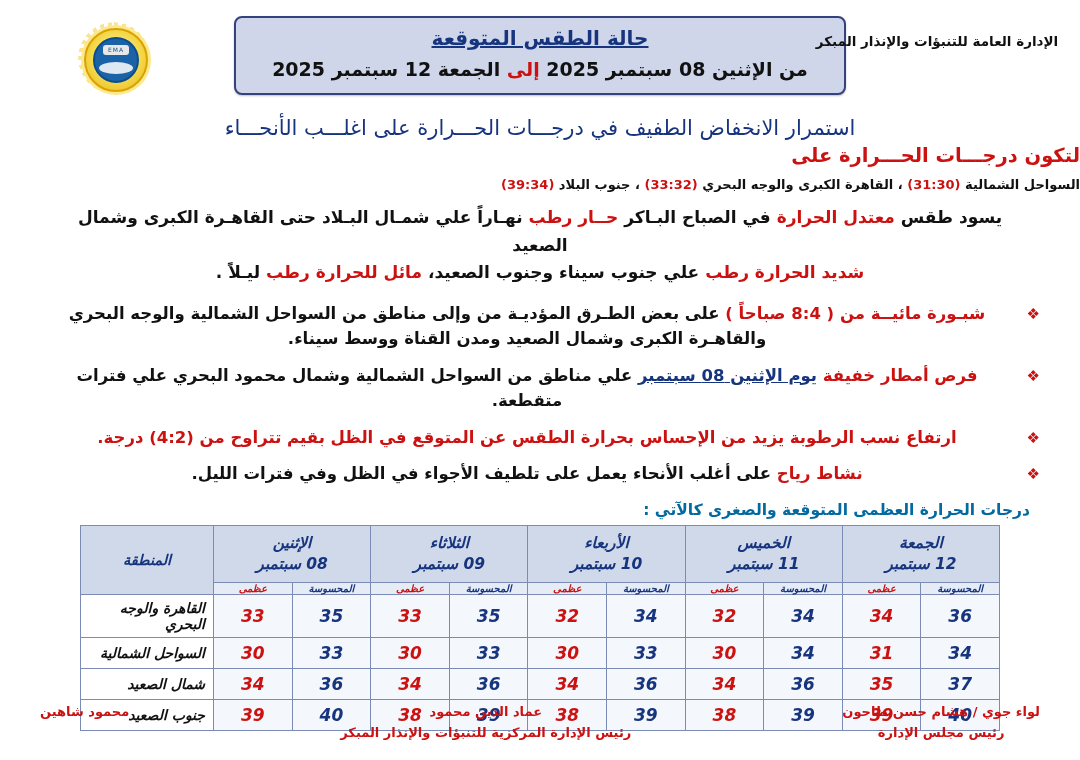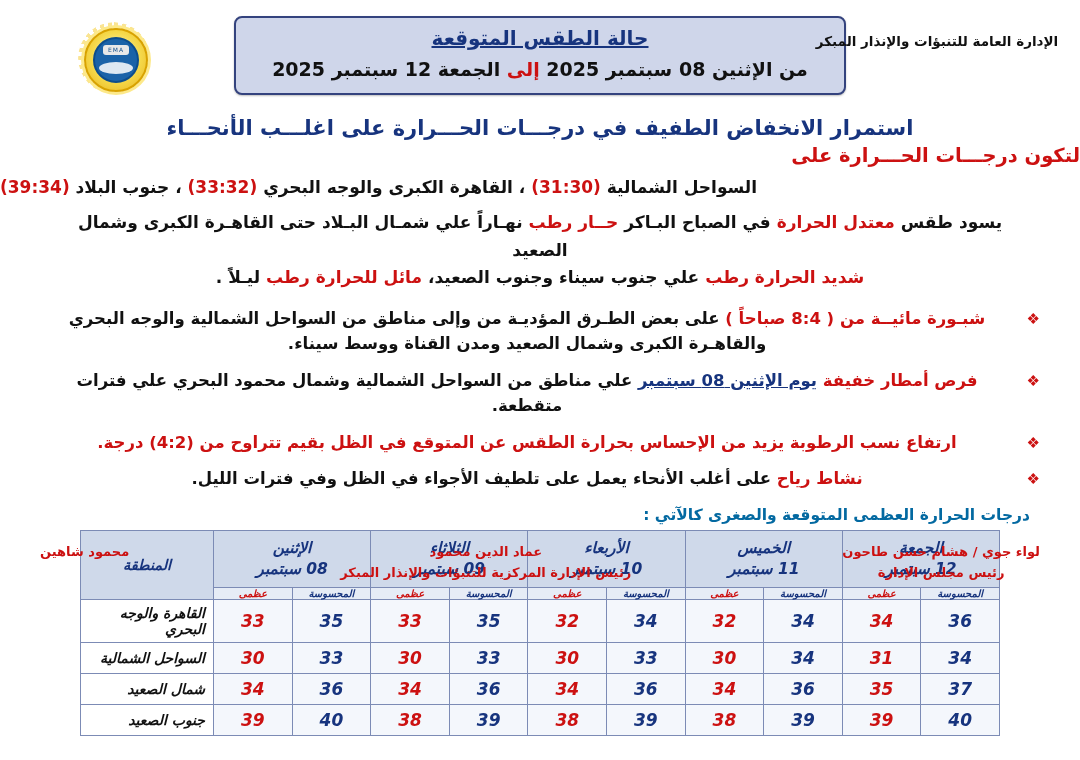--- a/index.html
+++ b/index.html
@@ -4,21 +4,21 @@
 <style>
   html,body{margin:0;padding:0;}
   body{
     width:1080px;height:760px;
     background:#ffffff;
     font-family:"DejaVu Sans","Liberation Sans",sans-serif;
     color:#1a1a1a;
     position:relative;
     overflow:hidden;
   }
-  .page{position:relative;width:1080px;height:600px;}
+  .page{position:relative;width:1080px;height:760px;}
 
   
   .header{
     position:relative;
     height:110px;
   }
   .logo{
     position:absolute;left:78px;top:22px;width:72px;height:72px;
   }
   .logo .ring{
@@ -70,30 +70,30 @@
   .title-box .line2 .red{color:#cc1111;}
 
   .org{
     position:absolute;right:18px;top:30px;text-align:center;
     font-size:13.5px;font-weight:bold;color:#111;line-height:1.65;
     width:250px;
   }
 
   
   .headline{
-    text-align:center;font-weight:bold;color:#17347e;font-size:21px;
+    text-align:center;font-weight:normal;color:#17347e;font-size:21px;
     letter-spacing:.5px;margin-top:6px;
   }
   .subline{
     text-align:right;font-weight:bold;color:#cc1111;font-size:19.5px;
     margin-top:4px;
     padding-left:30px;
   }
   .ranges{
-    text-align:left;font-weight:bold;color:#111;font-size:17px;margin-top:10px;
+    text-align:right;font-weight:bold;color:#111;font-size:13px;margin-top:10px;
   }
   .ranges .red{color:#cc1111;}
 
   .para{
     margin:12px 52px 0 52px;
     font-size:17px;line-height:1.62;text-align:center;font-weight:bold;color:#111;
   }
   .para .red{color:#cc1111;}
 
   ul.bullets{

